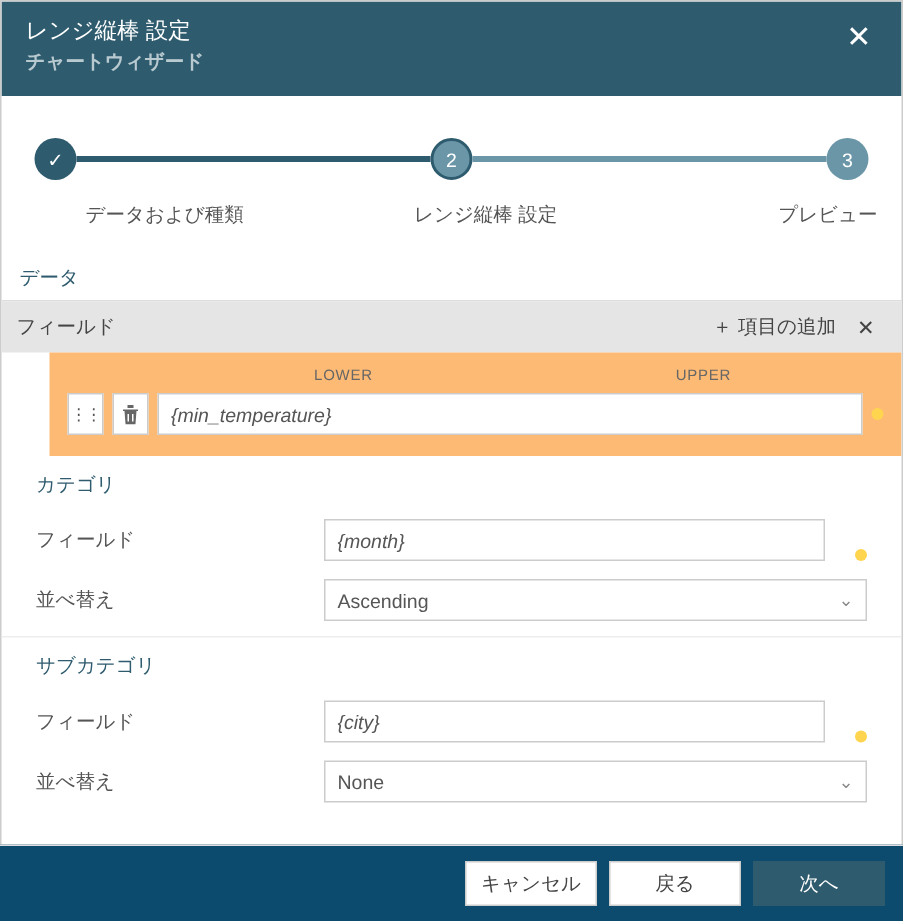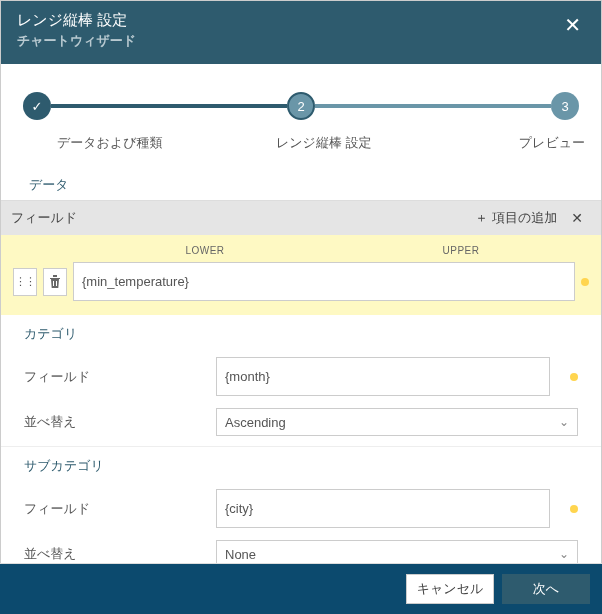--- a/index.html
+++ b/index.html
@@ -18,43 +18,43 @@
   .step.pending { background: #6a96a8; }
   .bar { height: 4px; flex: 1; }
   .bar.done { background: #2e5b6e; }
   .bar.pending { background: #6a96a8; }
   .step-labels { display: flex; padding: 4px 16px 18px; font-size: 13px; color: #555; margin-left: 40px; }
   .step-labels span:first-child { text-align: left; }
   .step-labels span:nth-child(2) { flex: 1; text-align: center; }
   .step-labels span:last-child { text-align: right; }
   .step-labels span { min-width: 100px; }
   
-  .section-title { color: #2e5b6e; font-size: 13px; padding: 6px 28px; border-bottom: 1px solid #ddd; font-weight: 500; }
+  .section-title { color: #2e5b6e; font-size: 13px; padding: 6px 12px; border-bottom: 1px solid #ddd; font-weight: 500; }
   
   .fields-header { background: #e5e5e5; display: flex; align-items: center; padding: 6px 10px; font-size: 13px; color: #444; }
   .fields-header .label { flex: 1; }
   .add-btn { display: flex; align-items: center; gap: 4px; cursor: pointer; padding: 2px 6px; }
   .x-btn { cursor: pointer; padding: 2px 8px; font-size: 14px; }
   
-  .fields-body { background: #fef9c3; padding: 10px 12px 14px; }
+  .fields-body { background: #fdba74; padding: 10px 12px 14px; margin-left: 32px; }
   .col-headers { display: flex; font-size: 10px; color: #666; letter-spacing: 0.5px; margin-bottom: 6px; }
   .col-headers .spacer-left { width: 64px; }
   .col-headers .col { flex: 1; text-align: center; }
   .field-row { display: flex; align-items: center; gap: 6px; }
   .drag-handle, .delete-btn { width: 24px; height: 28px; display: flex; align-items: center; justify-content: center; border: 1px solid #ccc; background: #fff; cursor: pointer; color: #555; font-size: 13px; }
   .drag-handle { font-size: 11px; letter-spacing: -1px; }
   .input-wrap { flex: 1; display: flex; align-items: center; gap: 6px; }
-  .text-input { flex: 1; height: 39px; border: 1px solid #ccc; background: #fff; padding: 0 8px; font-size: 13px; color: #555; }
+  .text-input { flex: 1; height: 28px; border: 1px solid #ccc; background: #fff; padding: 0 8px; font-size: 13px; color: #555; font-style: italic; }
   .dot { width: 8px; height: 8px; border-radius: 50%; background: #ffd54f; flex-shrink: 0; }
   
   .form-section { padding: 10px 23px 4px; border-bottom: 1px solid #eee; }
   .form-section .section-title { padding: 0 0 8px 0; border: none; }
   .form-row { display: flex; align-items: center; padding: 6px 0; }
   .form-row .label { width: 192px; color: #555; font-size: 13px; }
-  .form-row .control { flex: 1; display: flex; align-items: center; gap: 20px; }
+  .form-row .control { flex: 1; display: flex; align-items: flex-end; gap: 20px; }
   .select { flex: 1; height: 28px; border: 1px solid #ccc; background: #fff; padding: 0 8px; display: flex; align-items: center; justify-content: space-between; font-size: 13px; color: #555; cursor: pointer; }
   .chev { color: #888; font-size: 12px; }
   
   .footer { position: absolute; bottom: 0; left: 0; right: 0; background: #0c4a6e; padding: 10px 12px; display: flex; justify-content: flex-end; gap: 8px; border-top: 1px solid #ddd; }
   .btn { min-width: 88px; height: 30px; border: 1px solid #ccc; background: #fff; display: flex; align-items: center; justify-content: center; cursor: pointer; font-size: 13px; color: #444; }
   .btn.primary { background: #2e5b6e; color: #fff; border-color: #2e5b6e; }
 
   .check::before { content: "✓"; font-size: 13px; }
 </style>
 </head>
@@ -156,16 +156,19 @@
         <span class="chev">⌄</span>
       </div>
     </div>
   </div>
 </div>
 
 <div class="footer">
   <div class="btn">
       <span>キャンセル</span>
     </div>
+  <div class="btn">
+      <span>戻る</span>
+    </div>
   <div class="btn primary">
       <span>次へ</span>
     </div>
 </div>
 
 </body></html>

